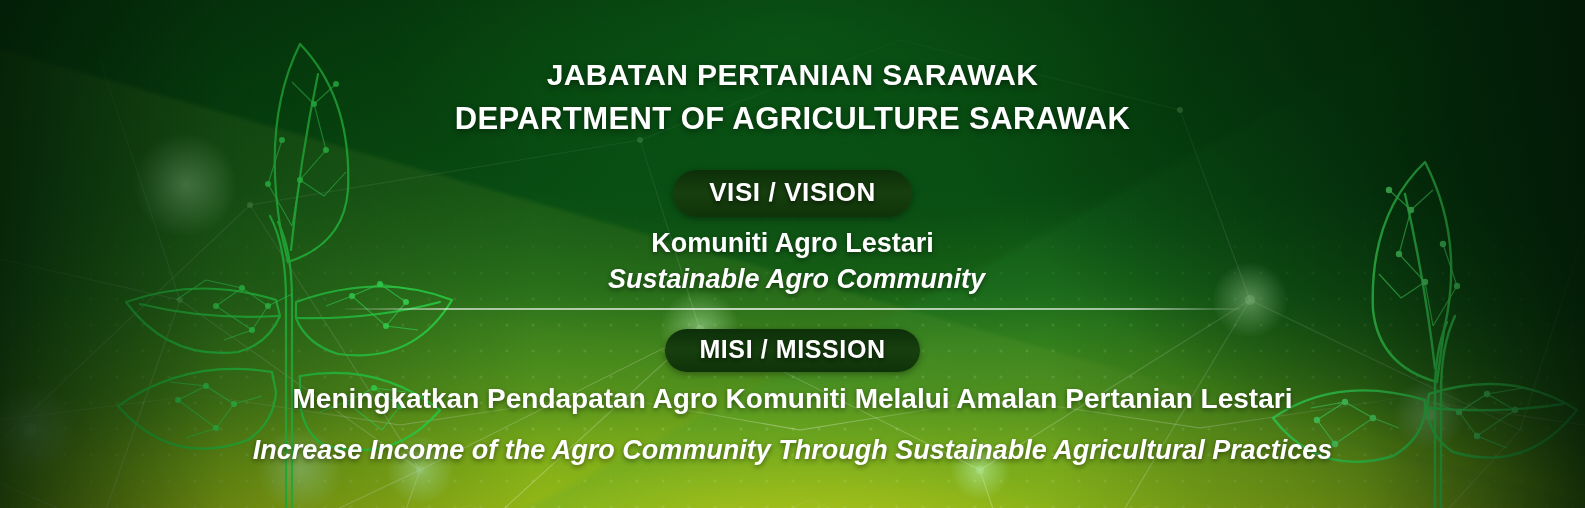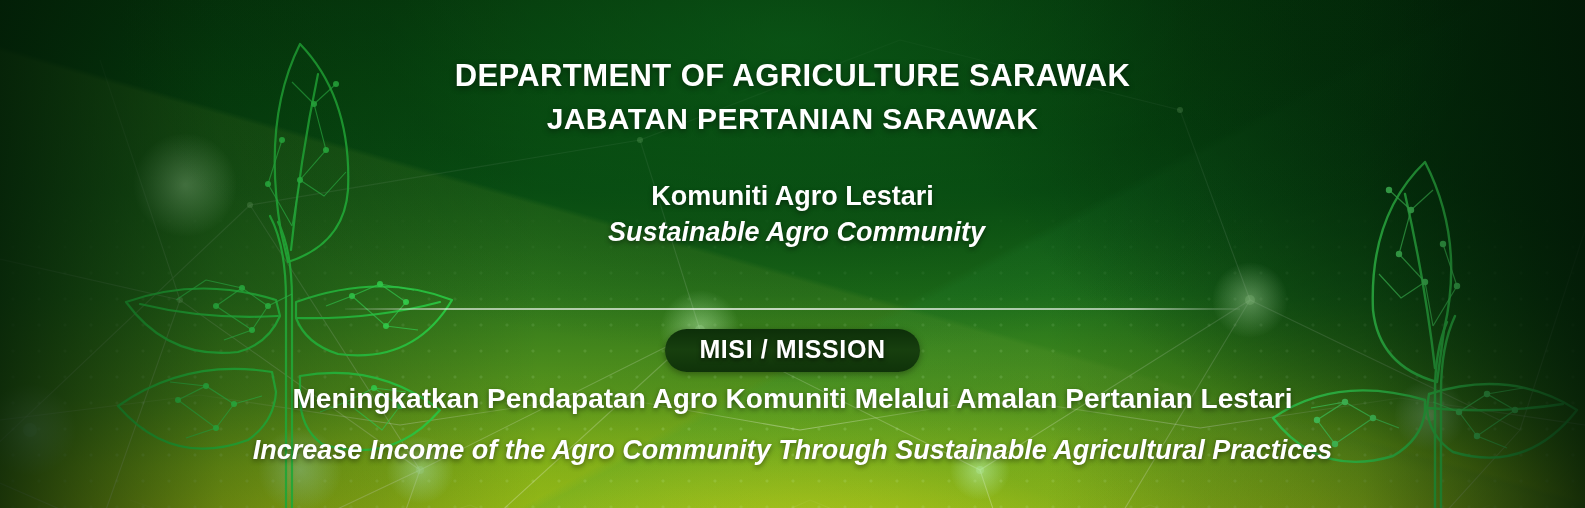--- a/index.html
+++ b/index.html
@@ -336,25 +336,26 @@
           <circle cx="250" cy="444" r="3.2"></circle>
       </g>
     </g>
   </svg>
 
   <div class="bg-layer bg-vignette"></div>
 
   <div id="content">
 
     <div class="org-title">
+      <span class="line line-my">JABATAN PERTANIAN SARAWAK</span>
       <span class="line line-en">DEPARTMENT OF AGRICULTURE SARAWAK</span>
-      <span class="line line-my">JABATAN PERTANIAN SARAWAK</span>
     </div>
 
     <div class="vision-block">
+      <div class="pill pill-vision">VISI / VISION</div>
       <div class="vision-my">Komuniti Agro Lestari</div>
       <div class="vision-en">Sustainable Agro Community</div>
     </div>
 
     <div class="divider"></div>
 
     <div class="mission-block">
       <div class="pill pill-mission">MISI / MISSION</div>
       <div class="mission-my">Meningkatkan Pendapatan Agro Komuniti Melalui Amalan Pertanian Lestari</div>
       <div class="mission-en">Increase Income of the Agro Community Through Sustainable Agricultural Practices</div>

